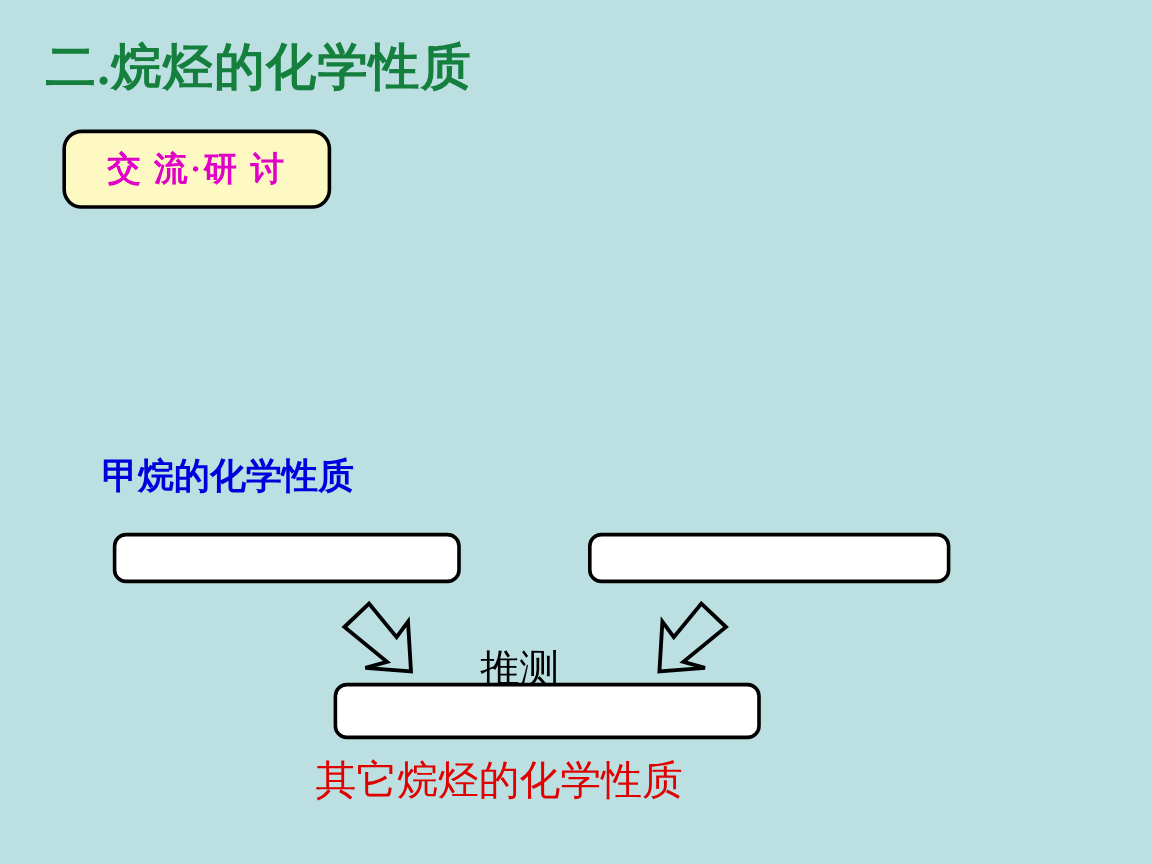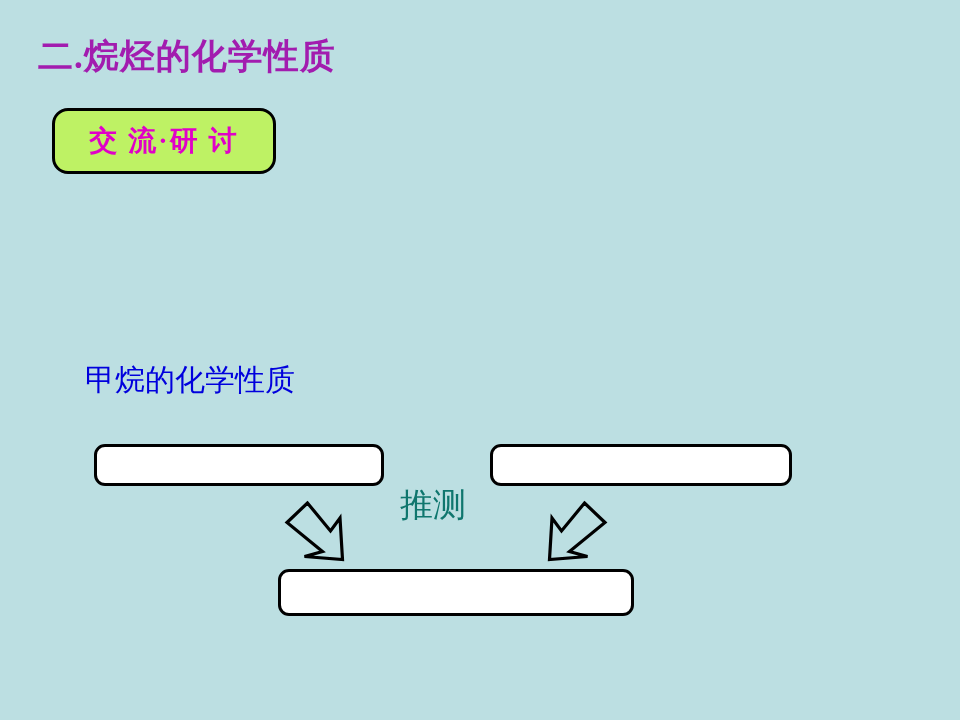--- a/index.html
+++ b/index.html
@@ -18,37 +18,37 @@
     width: 960px;
     height: 720px;
     background: #bcdfe2;
   }
 
   
   #section-title {
     position: absolute;
     left: 38px;
     top: 36px;
-    font-size: 35px;
+    font-size: 42px;
     line-height: 42px;
-    color: #a21caf;
+    color: #15803d;
     font-family: "Liberation Serif", "DejaVu Serif", serif;
     font-weight: 600;
     letter-spacing: 1px;
     white-space: nowrap;
   }
 
   
   #discussion-box {
     position: absolute;
     left: 52px;
     top: 108px;
     width: 224px;
     height: 66px;
-    background: #bef264;
+    background: #fef9c3;
     border: 3px solid #000000;
     border-radius: 16px;
     box-sizing: border-box;
     display: flex;
     align-items: center;
     justify-content: center;
   }
   #discussion-box .label {
     font-size: 28px;
     color: #e000c8;
@@ -73,21 +73,21 @@
 
   
   .blue-heading {
     position: absolute;
     font-size: 30px;
     line-height: 34px;
     color: #0000dd;
     white-space: nowrap;
     font-family: "Liberation Serif", "DejaVu Serif", serif;
   }
-  #heading-methane  { left: 85px;  top: 363px; }
+  #heading-methane  { left: 85px;  top: 381px; font-weight: bold; }
   #heading-alkane   { left: 456px; top: 379px; }
 
   
   .white-box {
     position: absolute;
     background: #ffffff;
     border: 3px solid #000000;
     border-radius: 11px;
     box-sizing: border-box;
   }
@@ -107,26 +107,26 @@
     stroke: #000000;
     stroke-width: 3.2;
     stroke-linejoin: miter;
     stroke-linecap: butt;
   }
 
   
   #infer-label {
     position: absolute;
     left: 400px;
-    top: 486px;
+    top: 541px;
     font-size: 33px;
     line-height: 38px;
-    color: #0f766e;
+    color: #000000;
     white-space: nowrap;
-    font-family: Liberation Serif, serif;
+    font-family: Liberation Mono, monospace;
   }
 
   
   #caption-alkane-properties {
     position: absolute;
     left: 263px;
     top: 632px;
     font-size: 34px;
     line-height: 40px;
     color: #e00000;
@@ -158,14 +158,15 @@
   </svg>
 
   <div id="infer-label">推测</div>
 
   <svg id="arrow-right" class="arrow-svg" width="78" height="62" viewBox="0 0 78 62">
     <path class="arrow-path" d="M 52.5 3 L 73 22.5 L 37.5 51.5 L 55.5 56.5 L 17.5 59.5 L 20 18 L 29.5 31 Z"></path>
   </svg>
 
   <div id="box-alkane-properties" class="white-box"></div>
 
+  <div id="caption-alkane-properties">其它烷烃的化学性质</div>
 
 </div>
 
 </body></html>

